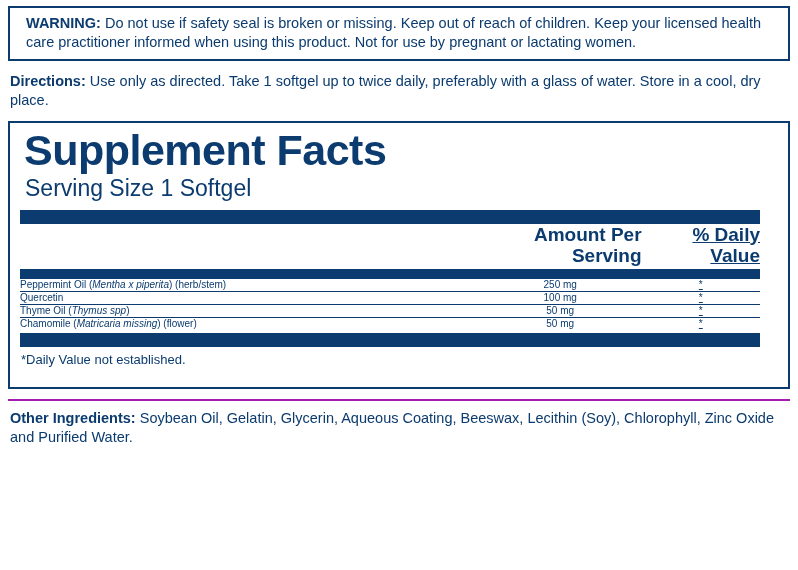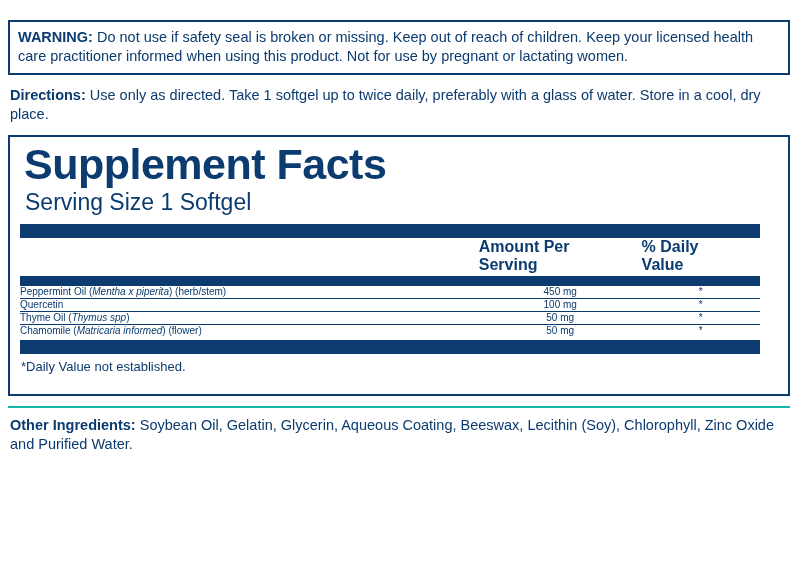--- a/index.html
+++ b/index.html
@@ -18,22 +18,22 @@
     position: relative;
     width: 798px;
     height: 570px;
     box-sizing: border-box;
     padding: 0 8px;
   }
 
   
   .warning-box {
     border: 2px solid #0b3b6f;
-    margin-top: 20px;
-    padding: 6px 8px 7px 8px;
+    margin-top: 6px;
+    padding: 6px 8px 7px 16px;
     font-size: 14.5px;
     line-height: 1.30;
   }
   .warning-label {
     font-weight: bold;
   }
 
   
   .directions {
     margin-top: 11px;
@@ -82,29 +82,29 @@
     width: 100%;
     border-collapse: collapse;
     font-size: 13.5px;
   }
   table.facts td, table.facts th {
     padding: 0;
     vertical-align: bottom;
   }
   .head-row td {
     font-weight: bold;
-    text-align: left;
+    text-align: right;
     padding: 5px 0 4px 0;
     line-height: 1.15;
-    font-size: 16px;
+    font-size: 19px;
   }
   .head-row td.blank { }
   .col-name { width: 62%; }
   .col-amt  { width: 22%; }
-  .col-dv   { width: 16%; }
+  .col-dv   { width: 16%; text-decoration: underline; }
 
   .data-row td {
     border-top: 1.5px solid #0b3b6f;
     padding: 3px 0 3px 0;
     font-size: 10px;
     line-height: 1.2;
   }
   .data-row td.amt, .data-row td.dv {
     text-align: center;
   }
@@ -115,21 +115,21 @@
     font-size: 13px;
     margin: 5px 0 12px 1px;
   }
 
   
   .other {
     margin-top: 10px;
     font-size: 14.5px;
     line-height: 1.30;
     padding: 0 2px;
-    border-top: 2px solid #14b8a6;
+    border-top: 2px solid #a21caf;
     padding-top: 8px;
   }
   .other-label { font-weight: bold; }
 </style>
 </head>
 <body>
 
 <div class="page">
 
   <div class="warning-box">
@@ -161,35 +161,35 @@
       </tr>
     </tbody>
       </table>
 
     <div class="bar-mid"></div>
 
     <table class="facts">
       <tbody>
           <tr class="data-row">
         <td class="col-name"><span>Peppermint Oil  (</span><span class="ital">Mentha x piperita</span><span>) (herb/stem)</span></td>
-        <td class="amt col-amt">450 mg</td>
+        <td class="amt col-amt">250 mg</td>
         <td class="dv col-dv">*</td>
       </tr>
       <tr class="data-row">
         <td class="col-name"><span>Quercetin</span><span class="ital"></span><span></span></td>
         <td class="amt col-amt">100 mg</td>
         <td class="dv col-dv">*</td>
       </tr>
       <tr class="data-row">
         <td class="col-name"><span>Thyme Oil (</span><span class="ital">Thymus spp</span><span>)</span></td>
         <td class="amt col-amt">50 mg</td>
         <td class="dv col-dv">*</td>
       </tr>
       <tr class="data-row">
-        <td class="col-name"><span>Chamomile (</span><span class="ital">Matricaria informed</span><span>) (flower)</span></td>
+        <td class="col-name"><span>Chamomile (</span><span class="ital">Matricaria missing</span><span>) (flower)</span></td>
         <td class="amt col-amt">50 mg</td>
         <td class="dv col-dv">*</td>
       </tr>
     </tbody>
       </table>
 
     <div class="bar-bottom"></div>
 
     <div class="footnote">*Daily Value not established.</div>
   </div>

